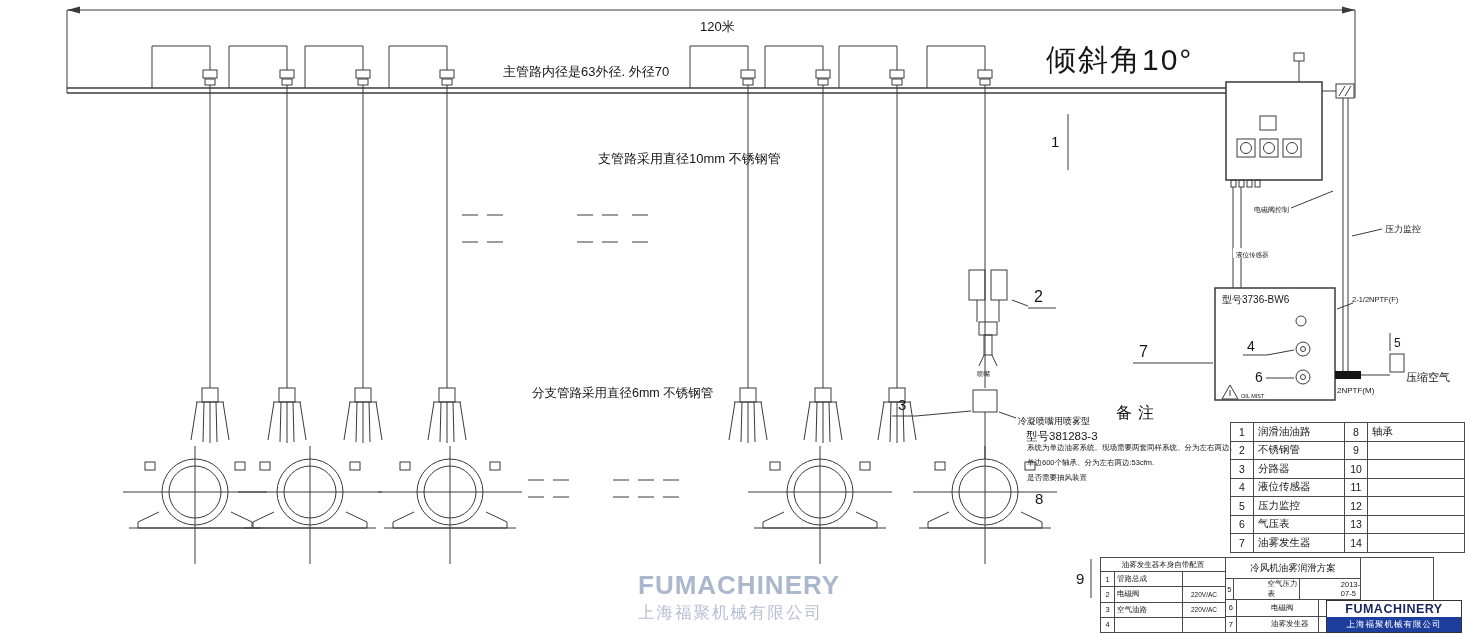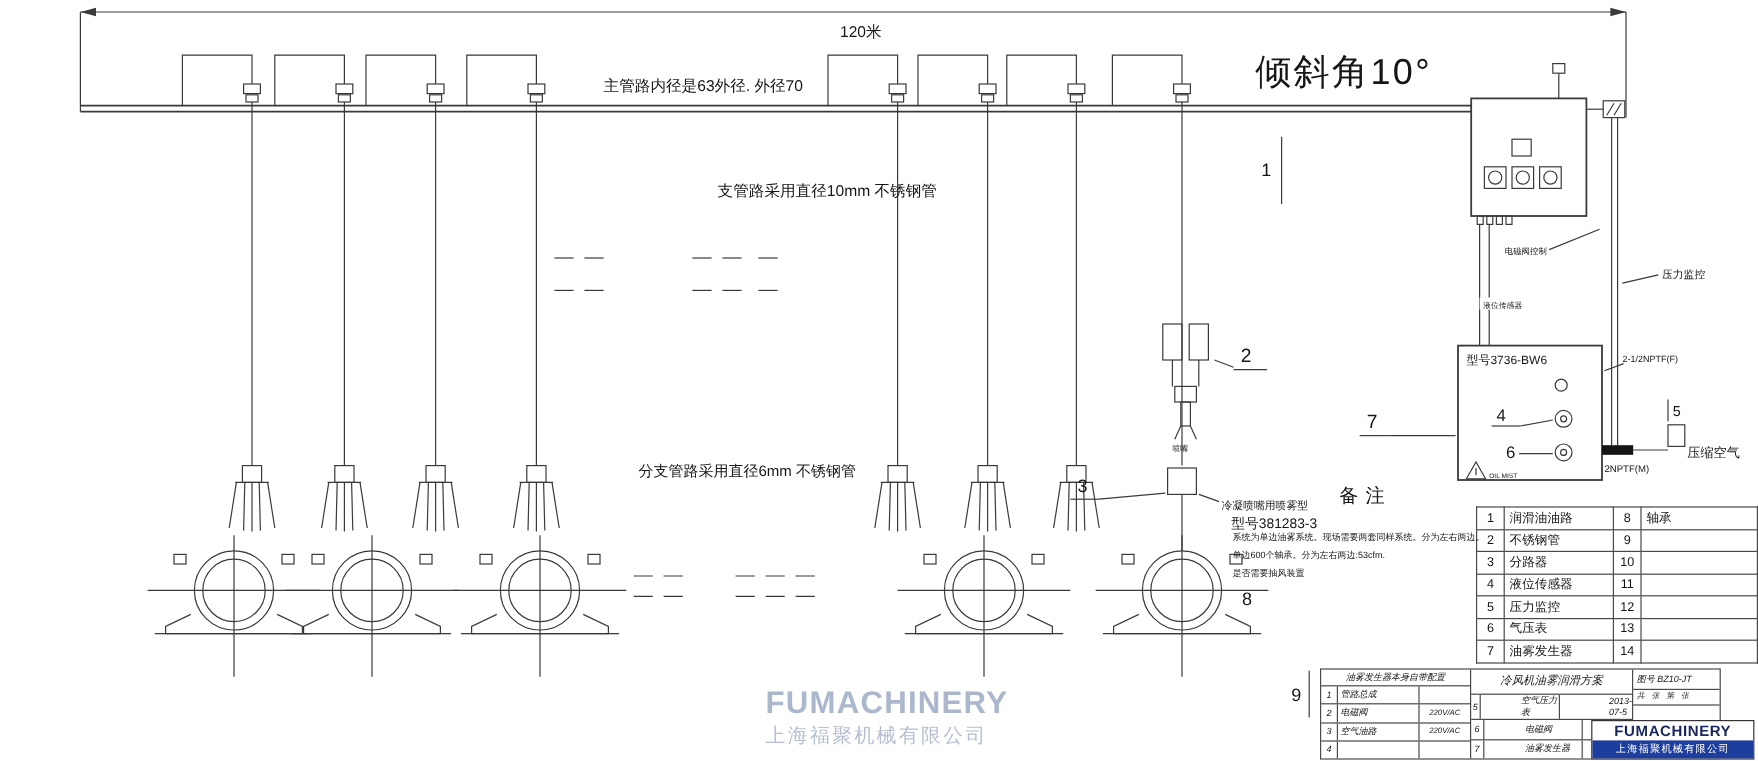--- a/index.html
+++ b/index.html
@@ -15,21 +15,21 @@
   .parts-table td.c2{width:84px;}
   .parts-table td.c4{width:90px;}
 
   
   .notes-title{position:absolute;left:1116px;top:403px;font-size:16px;letter-spacing:6px;}
   .notes-body{position:absolute;left:1027px;top:440px;width:212px;font-size:7.5px;line-height:15px;}
   .note-line{white-space:nowrap;}
 
   
   .title-block{position:absolute;left:1100px;top:557px;width:334px;height:76px;border:1px solid #4a4a4a;
-               box-sizing:border-box;display:flex;background:#fff;font-style:italic;}
+               box-sizing:border-box;display:flex;background:#fff;}
   .tb-left{width:125px;border-right:1px solid #4a4a4a;box-sizing:border-box;display:flex;flex-direction:column;}
   .tb-left-header{height:13px;line-height:13px;font-size:7.5px;text-align:center;border-bottom:1px solid #4a4a4a;}
   .tb-lrow{flex:1;display:flex;border-bottom:1px solid #4a4a4a;font-size:7.5px;align-items:stretch;}
   .tb-lrow:last-child{border-bottom:none;}
   .tb-no{width:13px;border-right:1px solid #4a4a4a;display:flex;align-items:center;justify-content:center;}
   .tb-nm{flex:1;display:flex;align-items:center;padding-left:2px;}
   .tb-ex{width:42px;border-left:1px solid #4a4a4a;display:flex;align-items:center;justify-content:center;font-size:6.5px;}
   .tb-mid{width:135px;border-right:1px solid #4a4a4a;box-sizing:border-box;display:flex;flex-direction:column;}
   .tb-title{height:20px;line-height:20px;text-align:center;font-size:9.5px;border-bottom:1px solid #4a4a4a;}
   .tb-mrow{flex:1;display:flex;border-bottom:1px solid #4a4a4a;font-size:7.5px;align-items:stretch;}
@@ -345,24 +345,20 @@
       <span class="tb-no">6</span>
       <span class="tb-mnm">电磁阀</span>
       <span class="tb-mex"></span>
     </div>
     <div class="tb-mrow">
       <span class="tb-no">7</span>
       <span class="tb-mnm">油雾发生器</span>
       <span class="tb-mex"></span>
     </div>
   </div>
-  <div class="tb-right">
-    <div class="tb-docno">图号 BZ10-JT</div>
-    <div class="tb-sheet">共 张 第 张</div>
-  </div>
 </div>
 
 <div class="logo-box">
   <div class="logo-brand">FUMACHINERY</div>
   <div class="logo-company">上海福聚机械有限公司</div>
 </div>
 
 <div class="watermark">
   <div class="wm-brand">FUMACHINERY</div>
   <div class="wm-company">上海福聚机械有限公司</div>

